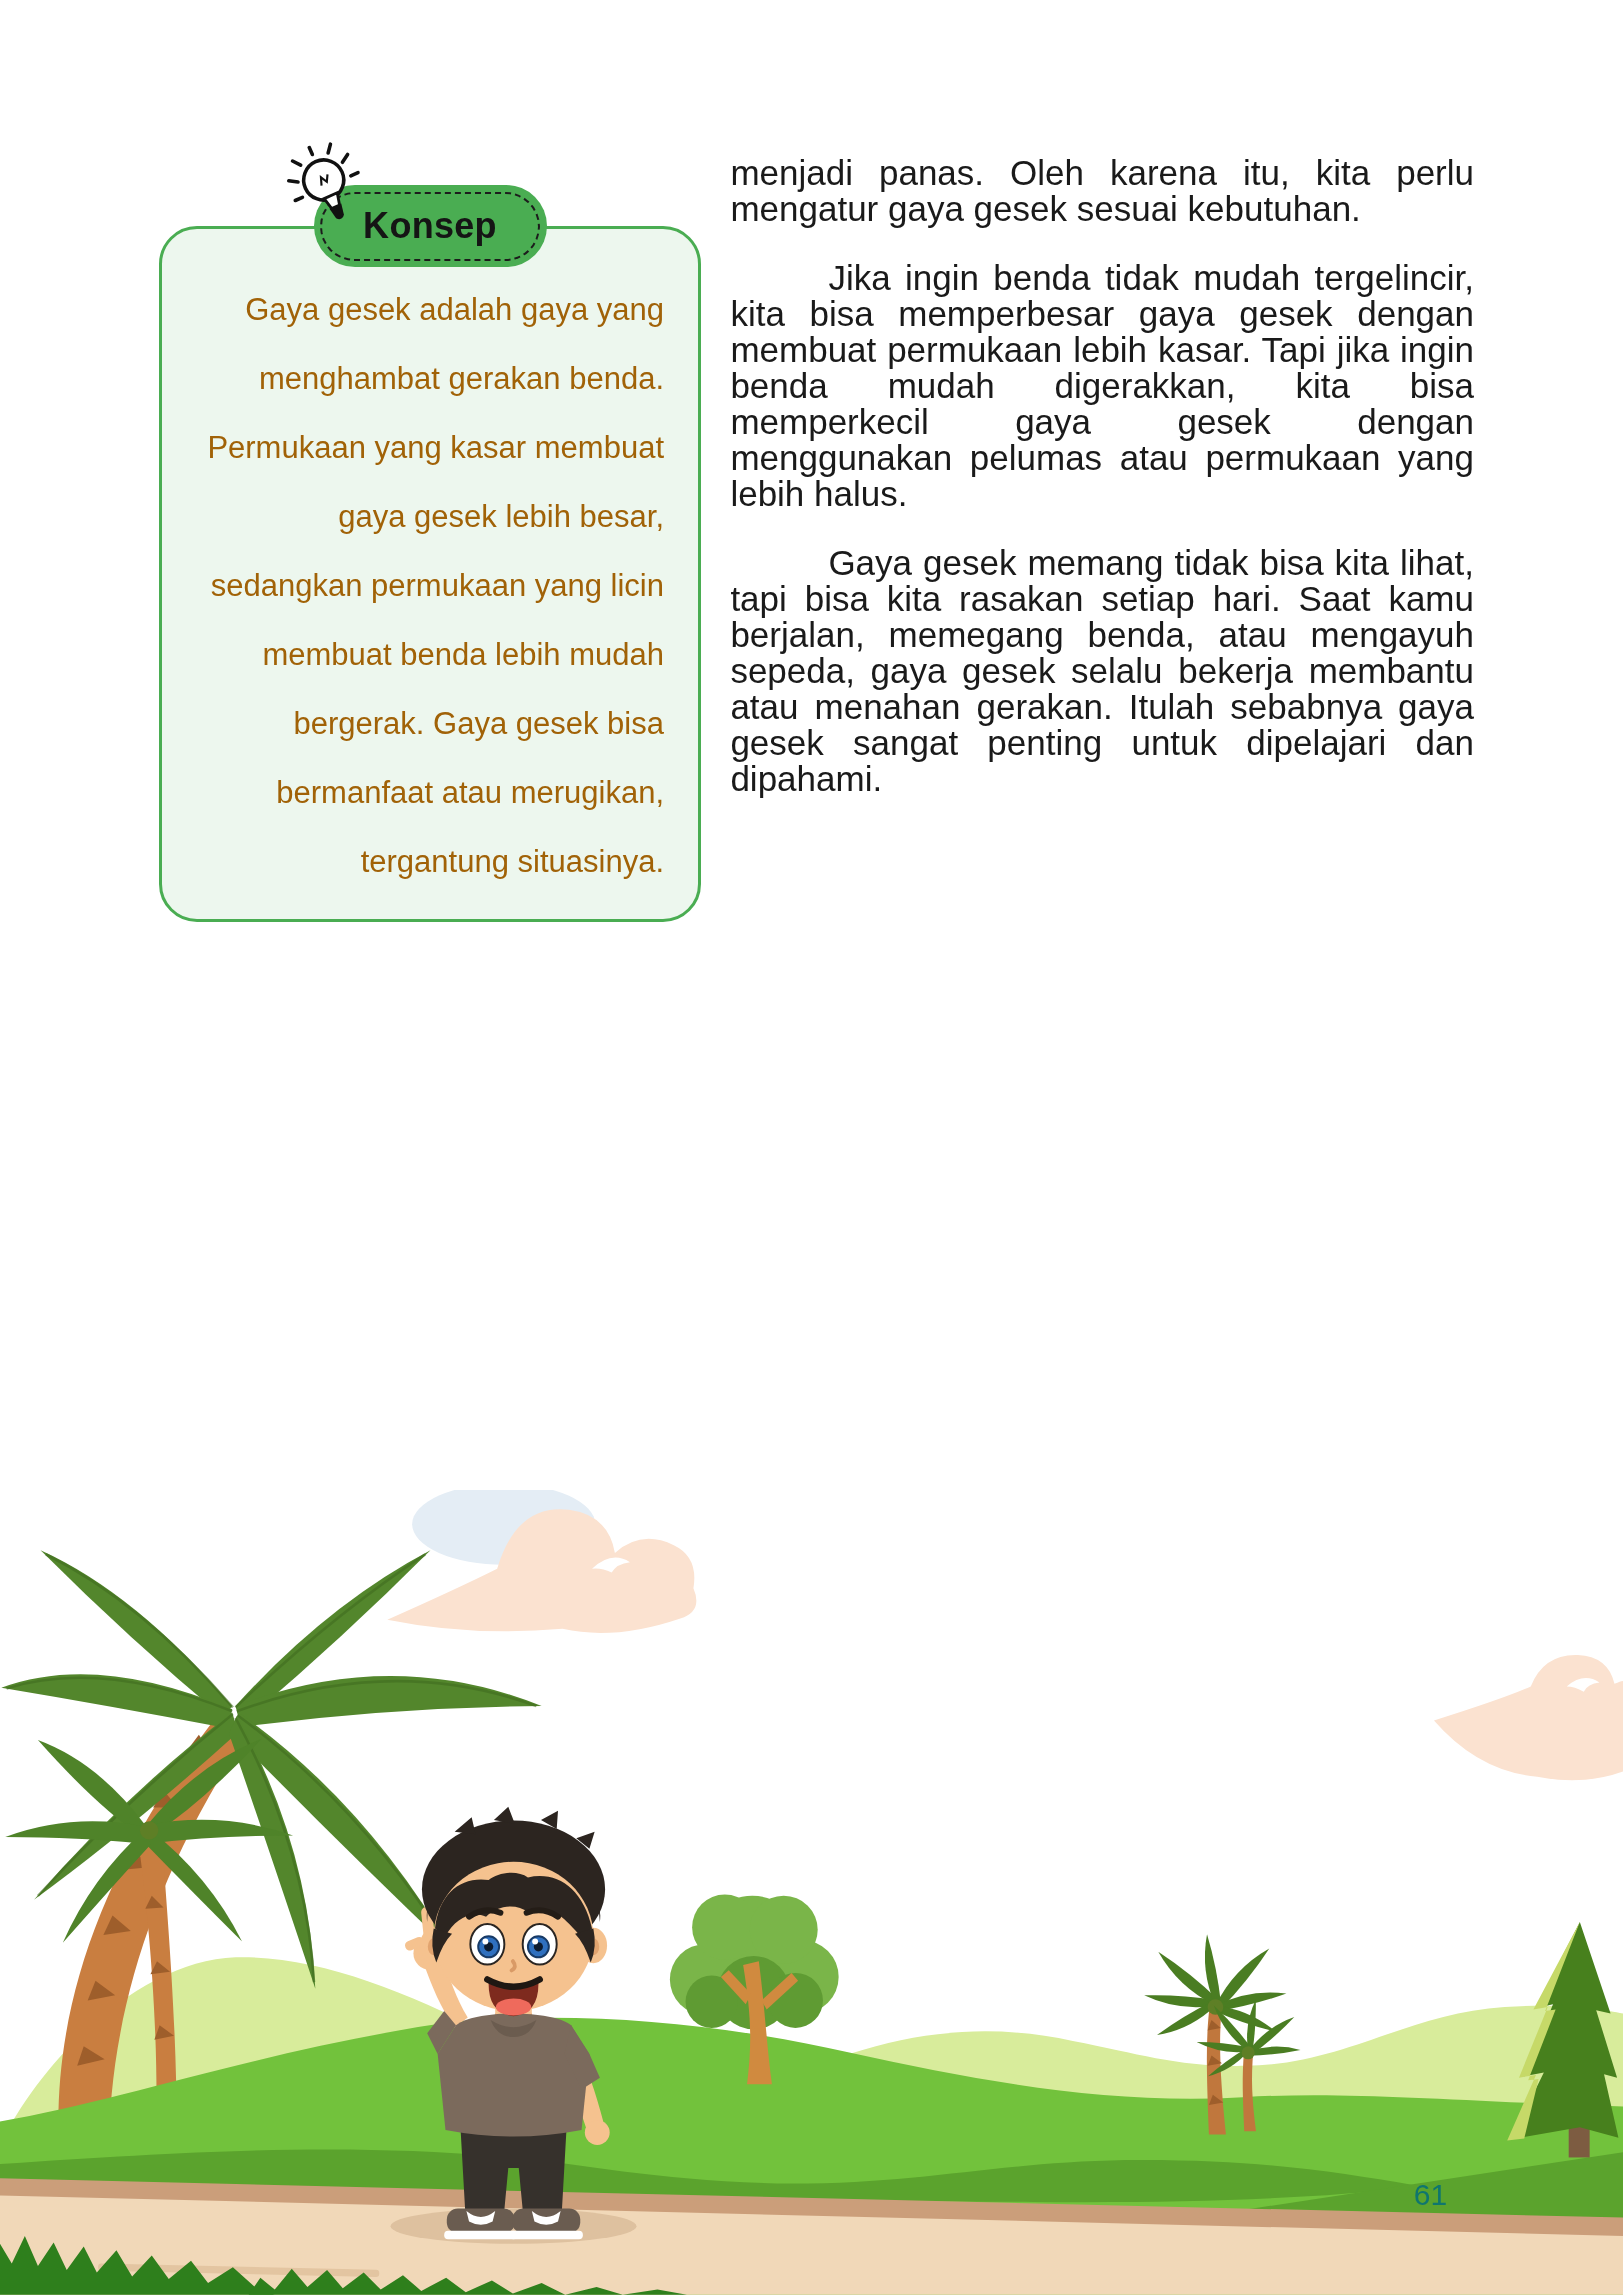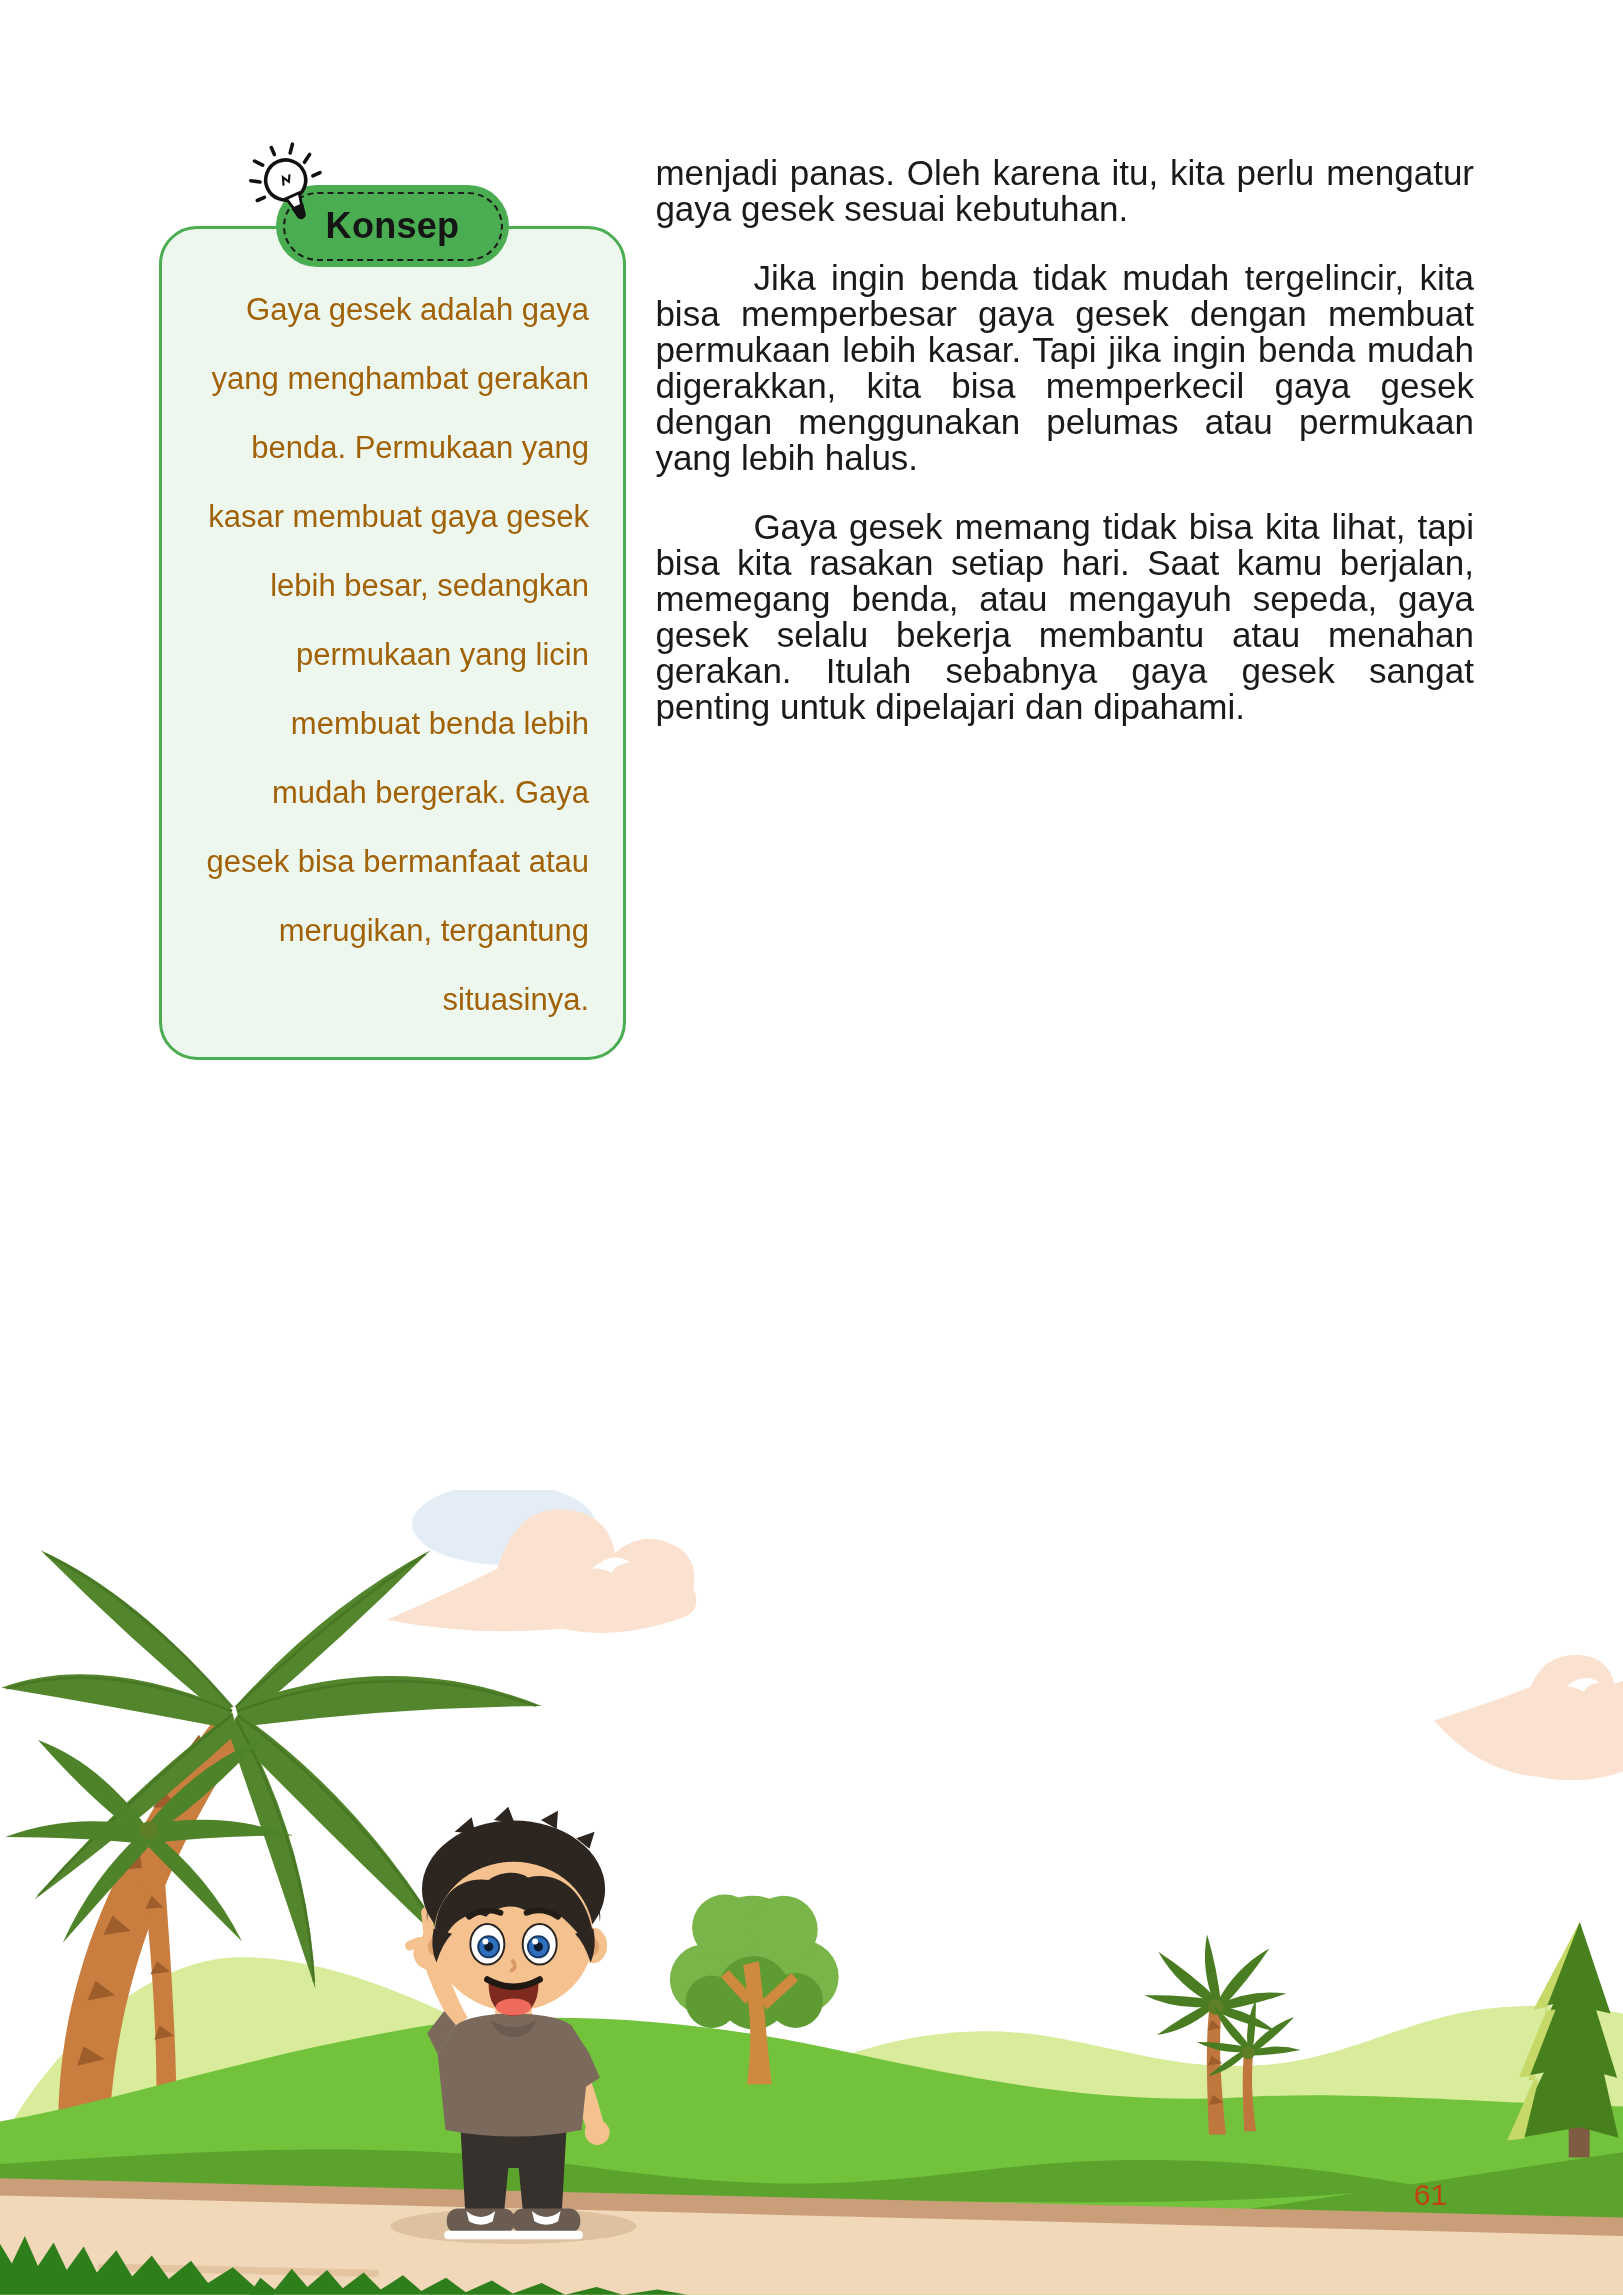--- a/index.html
+++ b/index.html
@@ -6,38 +6,38 @@
   #page{
     position:relative;width:1623px;height:2295px;background:#ffffff;overflow:hidden;
     font-family:"Liberation Sans","DejaVu Sans",sans-serif;color:#191919;
   }
   
   #textarea{position:absolute;top:0;left:0;width:1623px;box-sizing:border-box;
     padding:155px 149px 0 159px;}
   .bodytext p{margin:0 0 33px 0;text-align:justify;font-size:35px;line-height:36px;color:#1a1a1a;}
   .bodytext p.indent{text-indent:98px;}
   
-  .konsep-float{float:left;width:467px;margin:0 29.4px 39px 0;position:relative;}
+  .konsep-float{float:left;width:542px;margin:0 29.4px 39px 0;position:relative;}
   .konsep-pill{
     position:relative;z-index:2;width:233px;height:82px;margin:30px auto -41px auto;
     background:#4aad52;border-radius:42px;display:flex;align-items:center;justify-content:center;
   }
   .konsep-pill .dash{position:absolute;inset:6.5px;border:2.6px dashed #1c1c1c;border-radius:35px;}
   .konsep-pill .label{font-size:36px;font-weight:bold;color:#151515;letter-spacing:0.3px;}
   .konsep-bulb{position:absolute;left:-25px;top:-43px;width:77px;height:93px;transform:rotate(-24deg);}
   .konsep-box{
     background:#edf7ee;border:3.9px solid #4aad52;border-radius:38px;
     padding:46px 34px 23px 36px;box-sizing:border-box;
   }
   .konsep-box .ktext{font-size:31px;line-height:69px;color:#a16207;text-align:right;}
   
   #scene{position:absolute;left:0;bottom:0;width:1623px;height:805px;display:block;}
   #page-number{
     position:absolute;left:1391px;top:2178px;width:79px;text-align:center;
-    font-size:30px;color:#c2410c;z-index:5;
+    font-size:30px;color:#0f766e;z-index:5;
   }
 </style>
 </head>
 <body>
 
 <div id="page">
 
   <div id="textarea">
     <div class="konsep-float">
       <div class="konsep-pill">

